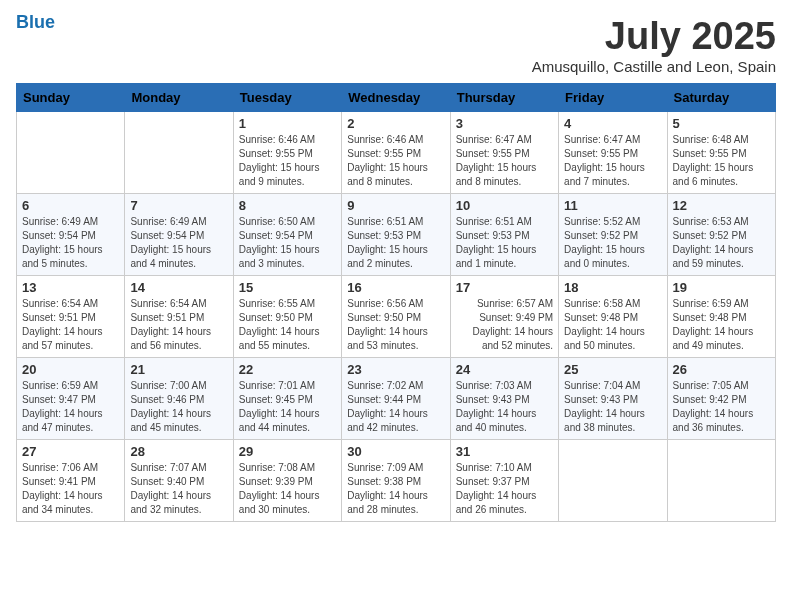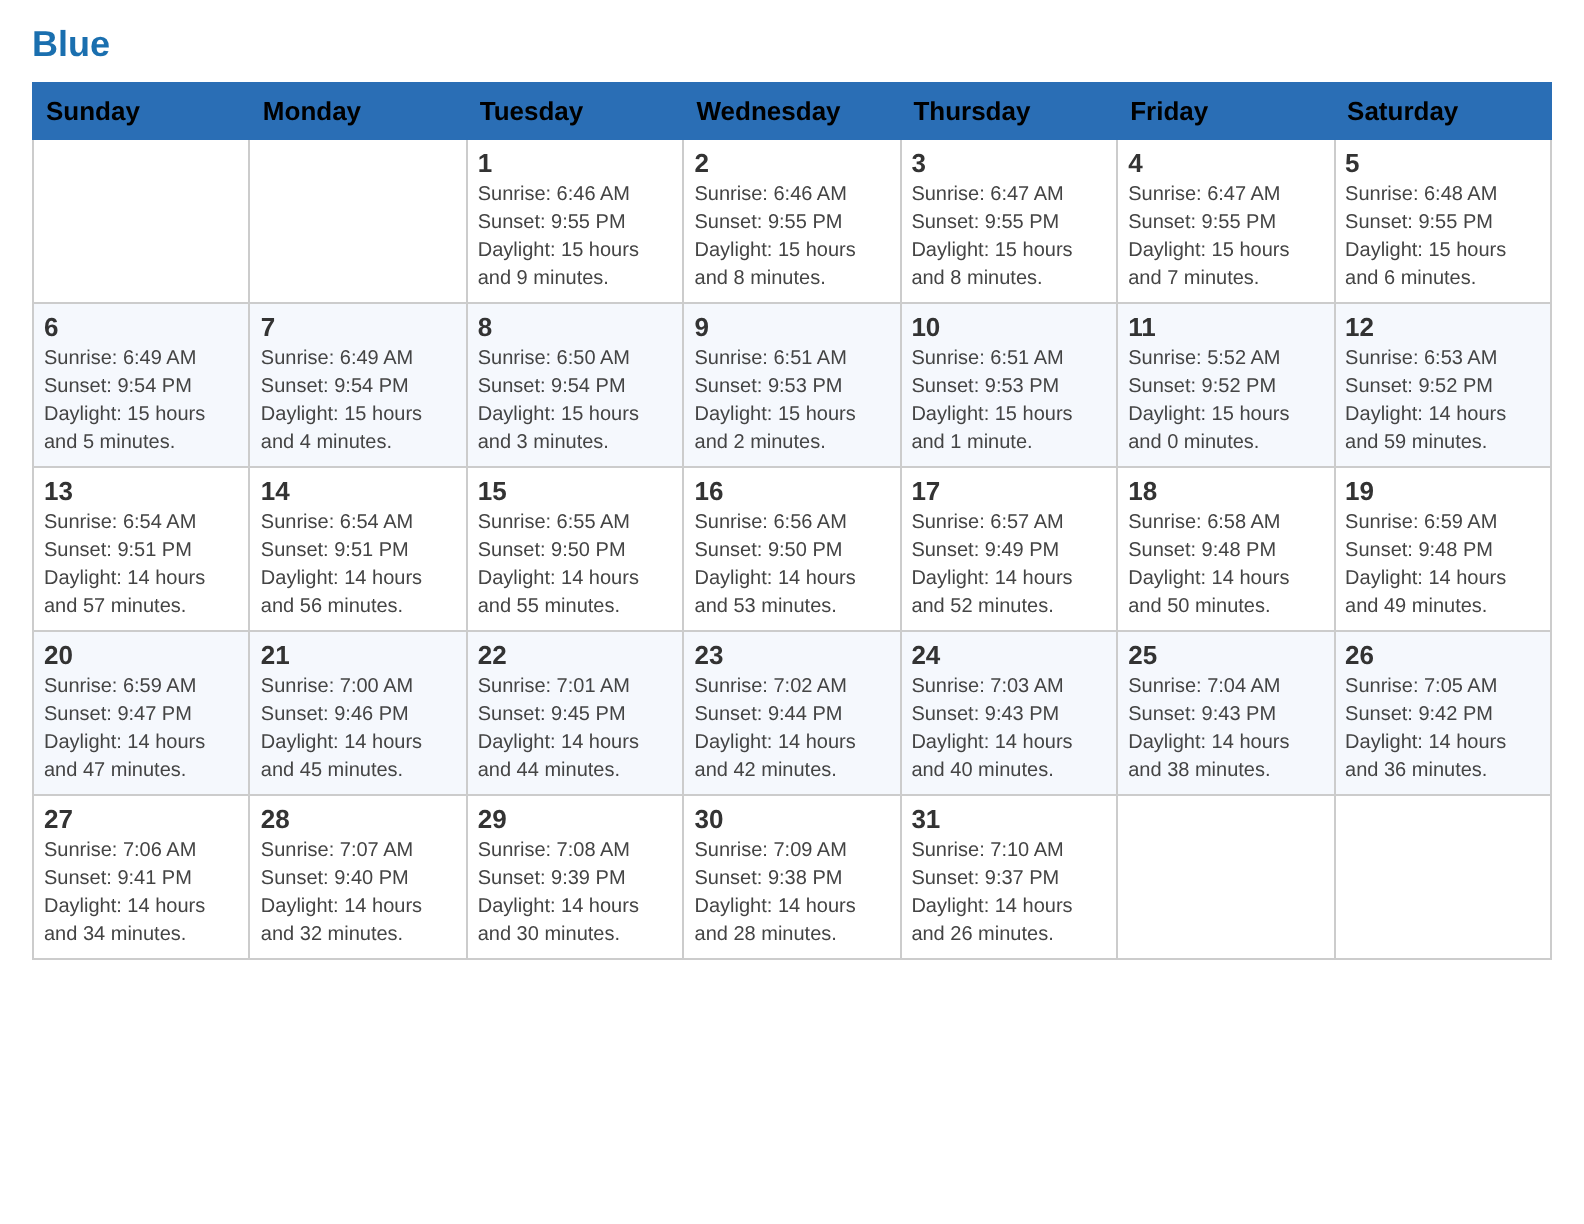--- a/index.html
+++ b/index.html
@@ -87,20 +87,22 @@
     }
   </style>
 </head>
 <body>
 
 <div class="header">
   <div class="logo">
     <span style="font-size:18px;font-weight:bold;color:#1a6faf;margin-top:-4px;">Blue</span>
   </div>
   <div class="title-section">
+    <div class="month-title">July 2025</div>
+    <div class="location">Amusquillo, Castille and Leon, Spain</div>
   </div>
 </div>
 
 <table class="calendar">
   <thead>
     <tr>
     <th>Sunday</th>
         <th>Monday</th>
         <th>Tuesday</th>
         <th>Wednesday</th>
@@ -208,21 +210,21 @@
 Daylight: 14 hours and 55 minutes.</div>
         </td>
         <td>
           <span class="day-number">16</span>
           <div class="day-info" style="white-space: pre-line;">Sunrise: 6:56 AM
 Sunset: 9:50 PM
 Daylight: 14 hours and 53 minutes.</div>
         </td>
         <td>
           <span class="day-number">17</span>
-          <div class="day-info" style="white-space: pre-line;">Sunrise: 6:57 AM
+          <div class="day-info" style="white-space: pre-line; text-align: right;">Sunrise: 6:57 AM
 Sunset: 9:49 PM
 Daylight: 14 hours and 52 minutes.</div>
         </td>
         <td>
           <span class="day-number">18</span>
           <div class="day-info" style="white-space: pre-line;">Sunrise: 6:58 AM
 Sunset: 9:48 PM
 Daylight: 14 hours and 50 minutes.</div>
         </td>
         <td>

